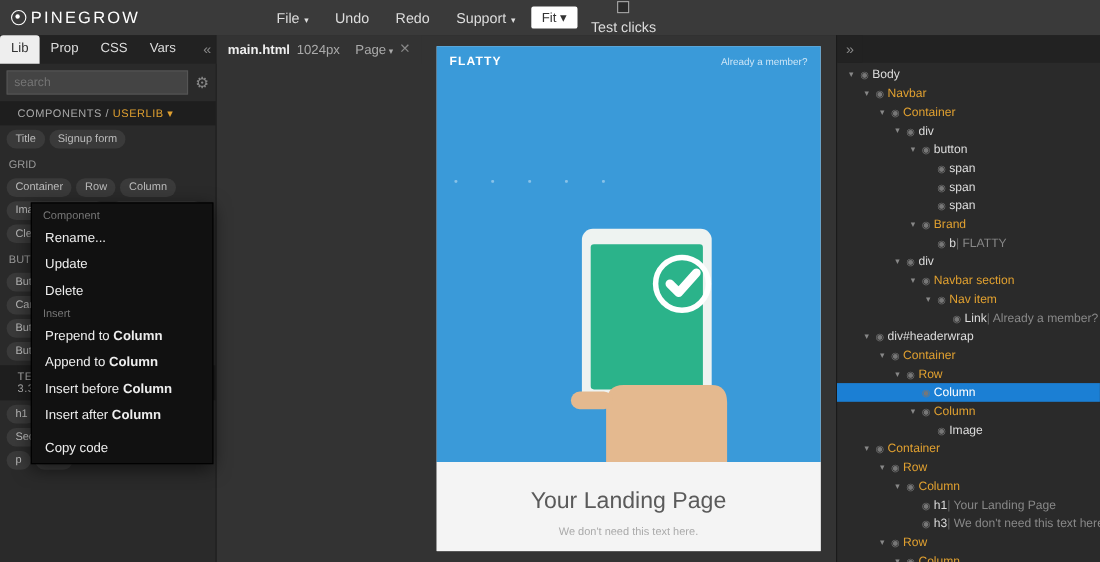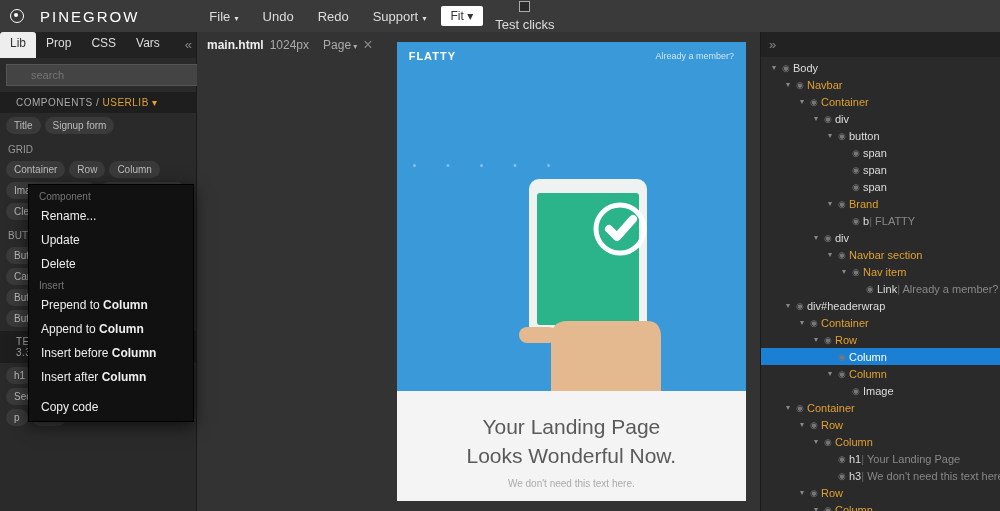--- a/index.html
+++ b/index.html
@@ -1,39 +1,39 @@
 <!DOCTYPE html>
 <html><head>
 <meta charset="utf-8">
 <style>
 * { margin: 0; padding: 0; box-sizing: border-box; }
 body { font-family: "Helvetica Neue", Arial, sans-serif; font-size: 12px; color: #ccc; background: #2a2a2a; width: 1000px; height: 511px; overflow: hidden; position: relative; }
 
 
 .topbar { height: 32px; background: #3a3a3a; display: flex; align-items: center; padding: 0 10px; gap: 4px; }
-.logo { color: #fff; font-size: 15px; letter-spacing: 2px; font-weight: 300; display: flex; align-items: center; gap: 16px; margin-right: 56px; }
+.logo { color: #fff; font-size: 15px; letter-spacing: 2px; font-weight: 300; display: flex; align-items: center; gap: 4px; margin-right: 110px; }
 .logo-icon { width: 14px; height: 14px; border: 1.5px solid #fff; border-radius: 50%; position: relative; }
 .logo-icon::before { content: ""; position: absolute; width: 4px; height: 4px; border-radius: 50%; background: #fff; top: 3px; left: 3px; }
 .menu-item { color: #ddd; padding: 4px 10px; cursor: pointer; font-size: 13px; }
 .menu-item .caret { font-size: 8px; margin-left: 2px; }
 .fit-btn { background: #fff; color: #333; padding: 3px 10px; border-radius: 2px; font-size: 12px; margin: 0 0; cursor: pointer; }
 .checkbox-wrap { display: flex; align-items: center; gap: 5px; color: #ddd; font-size: 13px; margin-left: 8px; flex-direction: column; }
 .checkbox { width: 11px; height: 11px; border: 1px solid #aaa; background: #2a2a2a; }
 
 
 .main { display: flex; height: 479px; }
 
 
 .left-panel { width: 197px; background: #2a2a2a; border-right: 1px solid #1a1a1a; position: relative; flex-shrink: 0; }
 .panel-tabs { display: flex; background: #222; height: 26px; }
 .panel-tab { padding: 4px 10px; color: #ddd; font-size: 12px; cursor: pointer; }
 .panel-tab.active { background: #eee; color: #333; border-radius: 3px 3px 0 0; }
 .collapse-left { position: absolute; right: 4px; top: 5px; color: #888; font-size: 13px; cursor: pointer; }
 .search-row { display: flex; padding: 6px 6px; gap: 6px; align-items: center; background: #2a2a2a; }
-.search-input { flex: 1; background: #444; border: 1px solid #555; color: #aaa; padding: 3px 24px; font-size: 11px; height: 22px; }
+.search-input { flex: 1; background: #444; border: 1px solid #555; color: #aaa; padding: 3px 6px; font-size: 11px; height: 22px; }
 .gear { color: #888; font-size: 14px; cursor: pointer; }
 .section-header { background: #1e1e1e; padding: 5px 16px; font-size: 10px; color: #aaa; letter-spacing: 0.5px; }
 .section-header .hl { color: #e0a030; }
 .comp-row { padding: 4px 6px; display: flex; flex-wrap: wrap; gap: 4px; }
 .comp-chip { background: #3a3a3a; color: #bbb; padding: 3px 8px; border-radius: 9px; font-size: 10px; white-space: nowrap; cursor: grab; }
 .group-label { font-size: 10px; color: #999; padding: 6px 8px 2px; }
 
 
 .ctx-menu { position: absolute; top: 152px; left: 28px; width: 166px; background: #111; border: 1px solid #000; box-shadow: 0 4px 16px rgba(0,0,0,.6); z-index: 50; padding: 2px 0; }
 .ctx-header { color: #777; font-size: 10px; padding: 4px 10px 2px; }
@@ -190,21 +190,20 @@
             <rect x="68" y="28" width="118" height="160" rx="10" fill="#eef3f1"></rect>
             <rect x="76" y="42" width="102" height="132" rx="3" fill="#2bb38a"></rect>
             <circle cx="159" cy="78" r="24" fill="none" stroke="#fff" stroke-width="5"></circle>
             <path d="M148 78 l8 8 l16 -18" fill="none" stroke="#fff" stroke-width="8" stroke-linecap="round" stroke-linejoin="round"></path>
             <path d="M90 240 L90 188 Q90 170 106 170 L186 170 Q200 170 200 186 L200 240 Z" fill="#e4b98f"></path>
             <rect x="58" y="176" width="38" height="16" rx="8" fill="#e4b98f"></rect>
           </svg>
         </div>
         <div class="headline-block">
           <h2>Your Landing Page</h2>
-          <h2>Looks Wonderful Now.</h2>
           <p>We don't need this text here.</p>
         </div>
       </div>
     </div>
   </div>
 
   <div class="right-panel">
     <div style="display:flex; align-items:center; background:#222;">
       <span class="expand-right">»</span>
     </div>

